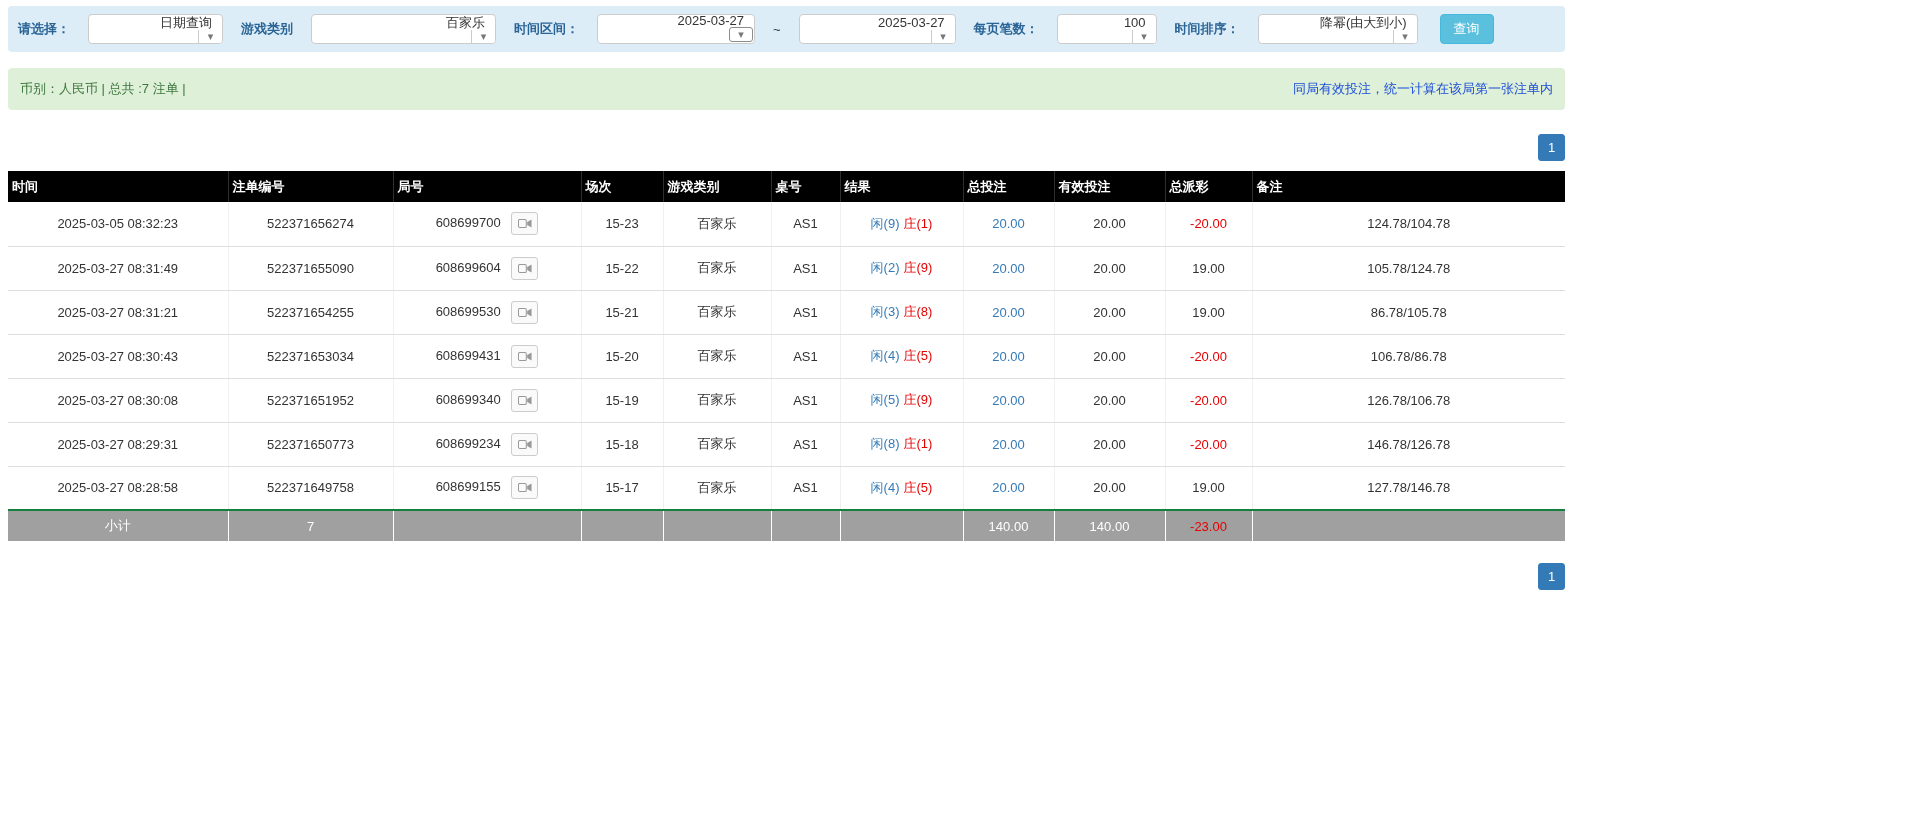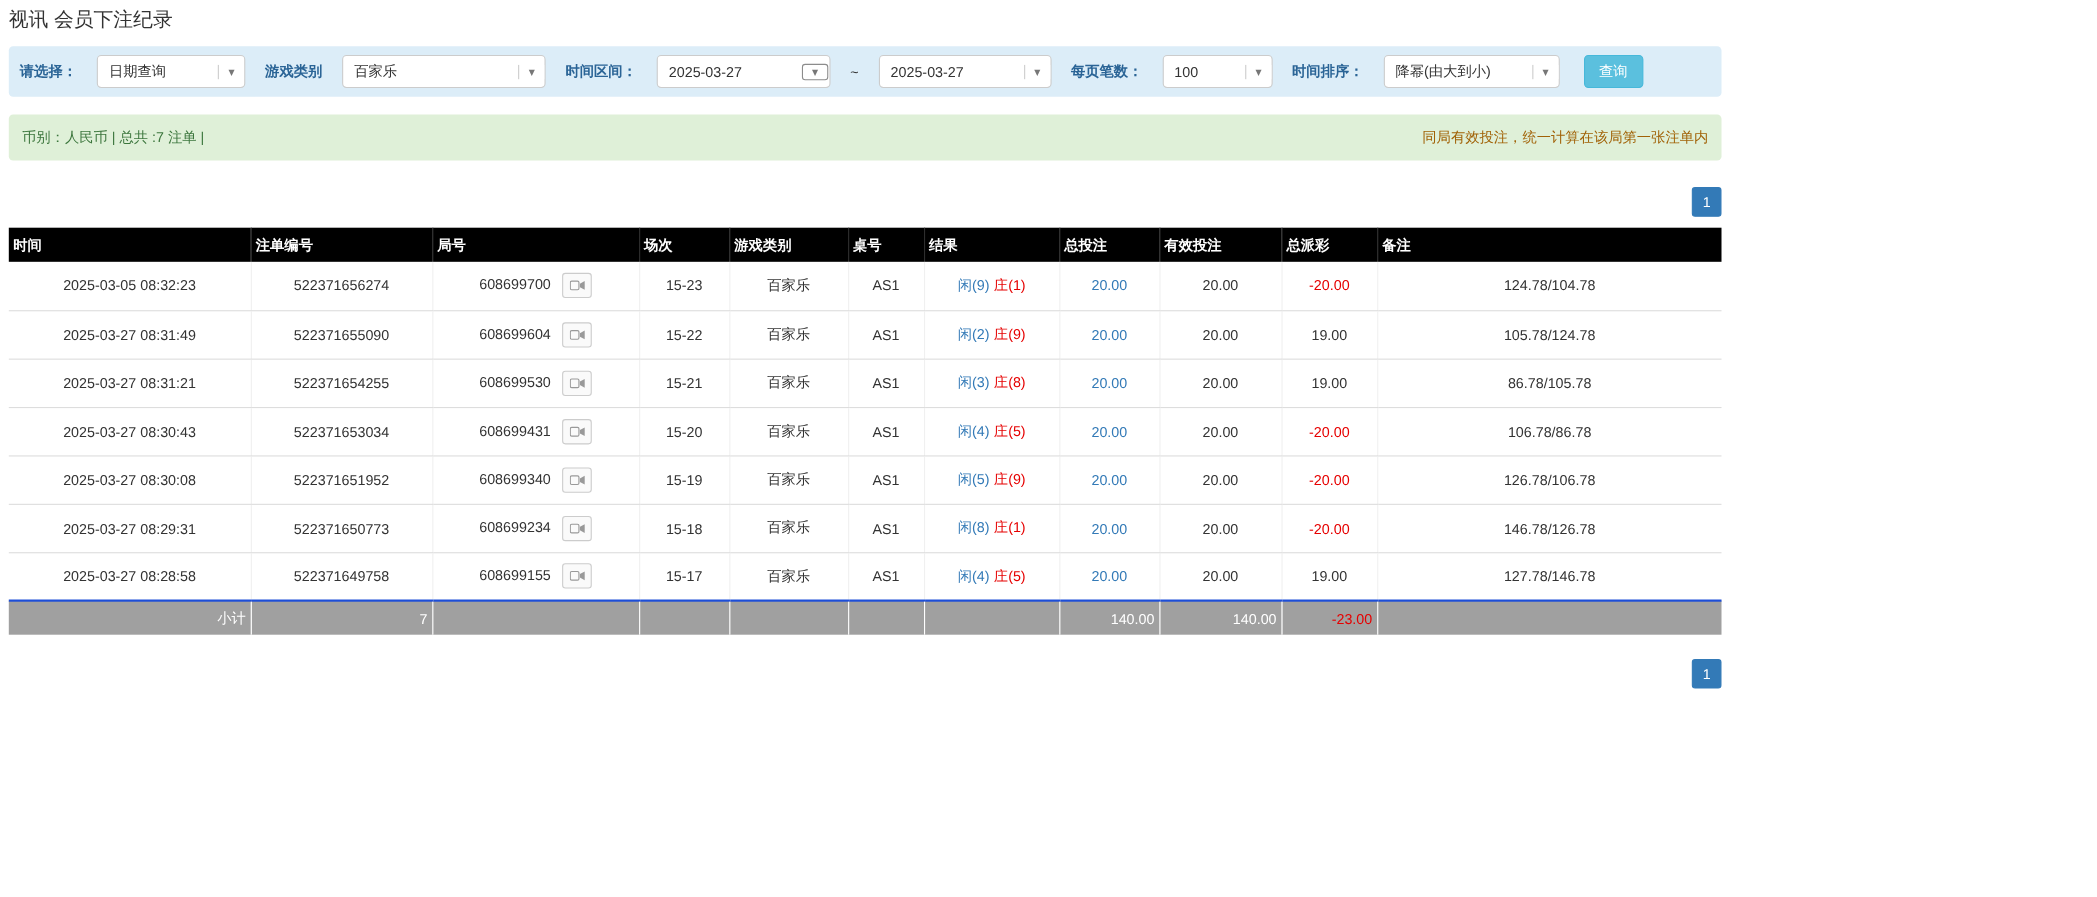--- a/index.html
+++ b/index.html
@@ -24,27 +24,28 @@
     background: #dcedf8;
     border-radius: 4px;
     padding: 8px 10px;
     display: flex;
     align-items: center;
     gap: 18px;
   }
   .f-label { color: #2a6496; font-weight: bold; white-space: nowrap; }
   .combo {
     display: inline-flex;
-    align-items: center;
+    align-items: flex-end;
     background: #fff;
     border: 1px solid #ccc;
     border-radius: 4px;
     height: 30px;
     overflow: hidden;
     cursor: pointer;
+    flex-direction: column;
   }
   .combo-value {
     flex: 1;
     display: flex;
     align-items: center;
     padding: 0 10px;
     color: #333;
     white-space: nowrap;
     overflow: hidden;
   }
@@ -87,21 +88,21 @@
   .summary-bar {
     margin-top: 16px;
     background: #dff0d8;
     border-radius: 4px;
     padding: 12px;
     display: flex;
     justify-content: space-between;
     align-items: center;
   }
   .summary-left { color: #3c763d; }
-  .summary-right { color: #a16207; margin-left: 31px; }
+  .summary-right { color: #1d4ed8; margin-left: 31px; }
 
   
   .pager { display: flex; justify-content: flex-end; }
   .pager.top { margin: 24px 0 10px 0; }
   .pager.bottom { margin: 22px 0 0 0; }
   .page-btn {
     min-width: 27px;
     height: 27px;
     background: #337ab7;
     border: 1px solid #337ab7;
@@ -139,24 +140,24 @@
     padding: 0 4px;
     color: #333;
     overflow: hidden;
     white-space: nowrap;
   }
   .records tbody td:last-child { border-right: none; }
   .records tfoot td {
     background: #a0a0a0;
     color: #fff;
     height: 31px;
-    text-align: right;
+    text-align: center;
     vertical-align: middle;
     border-right: 1px solid #fff;
-    border-top: 2px solid #1d4ed8;
+    border-top: 2px solid #15803d;
     padding: 0 4px;
   }
   .records tfoot td:last-child { border-right: none; }
 
   .res-player { color: #337ab7; margin-right: 4px; }
   .res-banker { color: #e60000; margin-top: 42px; }
   .bet-link { color: #337ab7; text-decoration: none; cursor: pointer; }
   .sign.neg { color: #e60000; }
 
   .icon-btn {
@@ -172,21 +173,20 @@
     margin-left: 7px;
     padding: 0;
     cursor: pointer;
   }
 </style>
 </head>
 <body>
 
 <div class="page">
 
-  <h1 class="page-title">视讯 会员下注纪录</h1>
 
   <div class="filter-bar">
     <span class="f-label">请选择：</span>
     <div class="combo w1">
       <span class="combo-value">日期查询</span>
       <span class="combo-arrow">▾</span>
     </div>
 
     <span class="f-label">游戏类别</span>
     <div class="combo w2">

